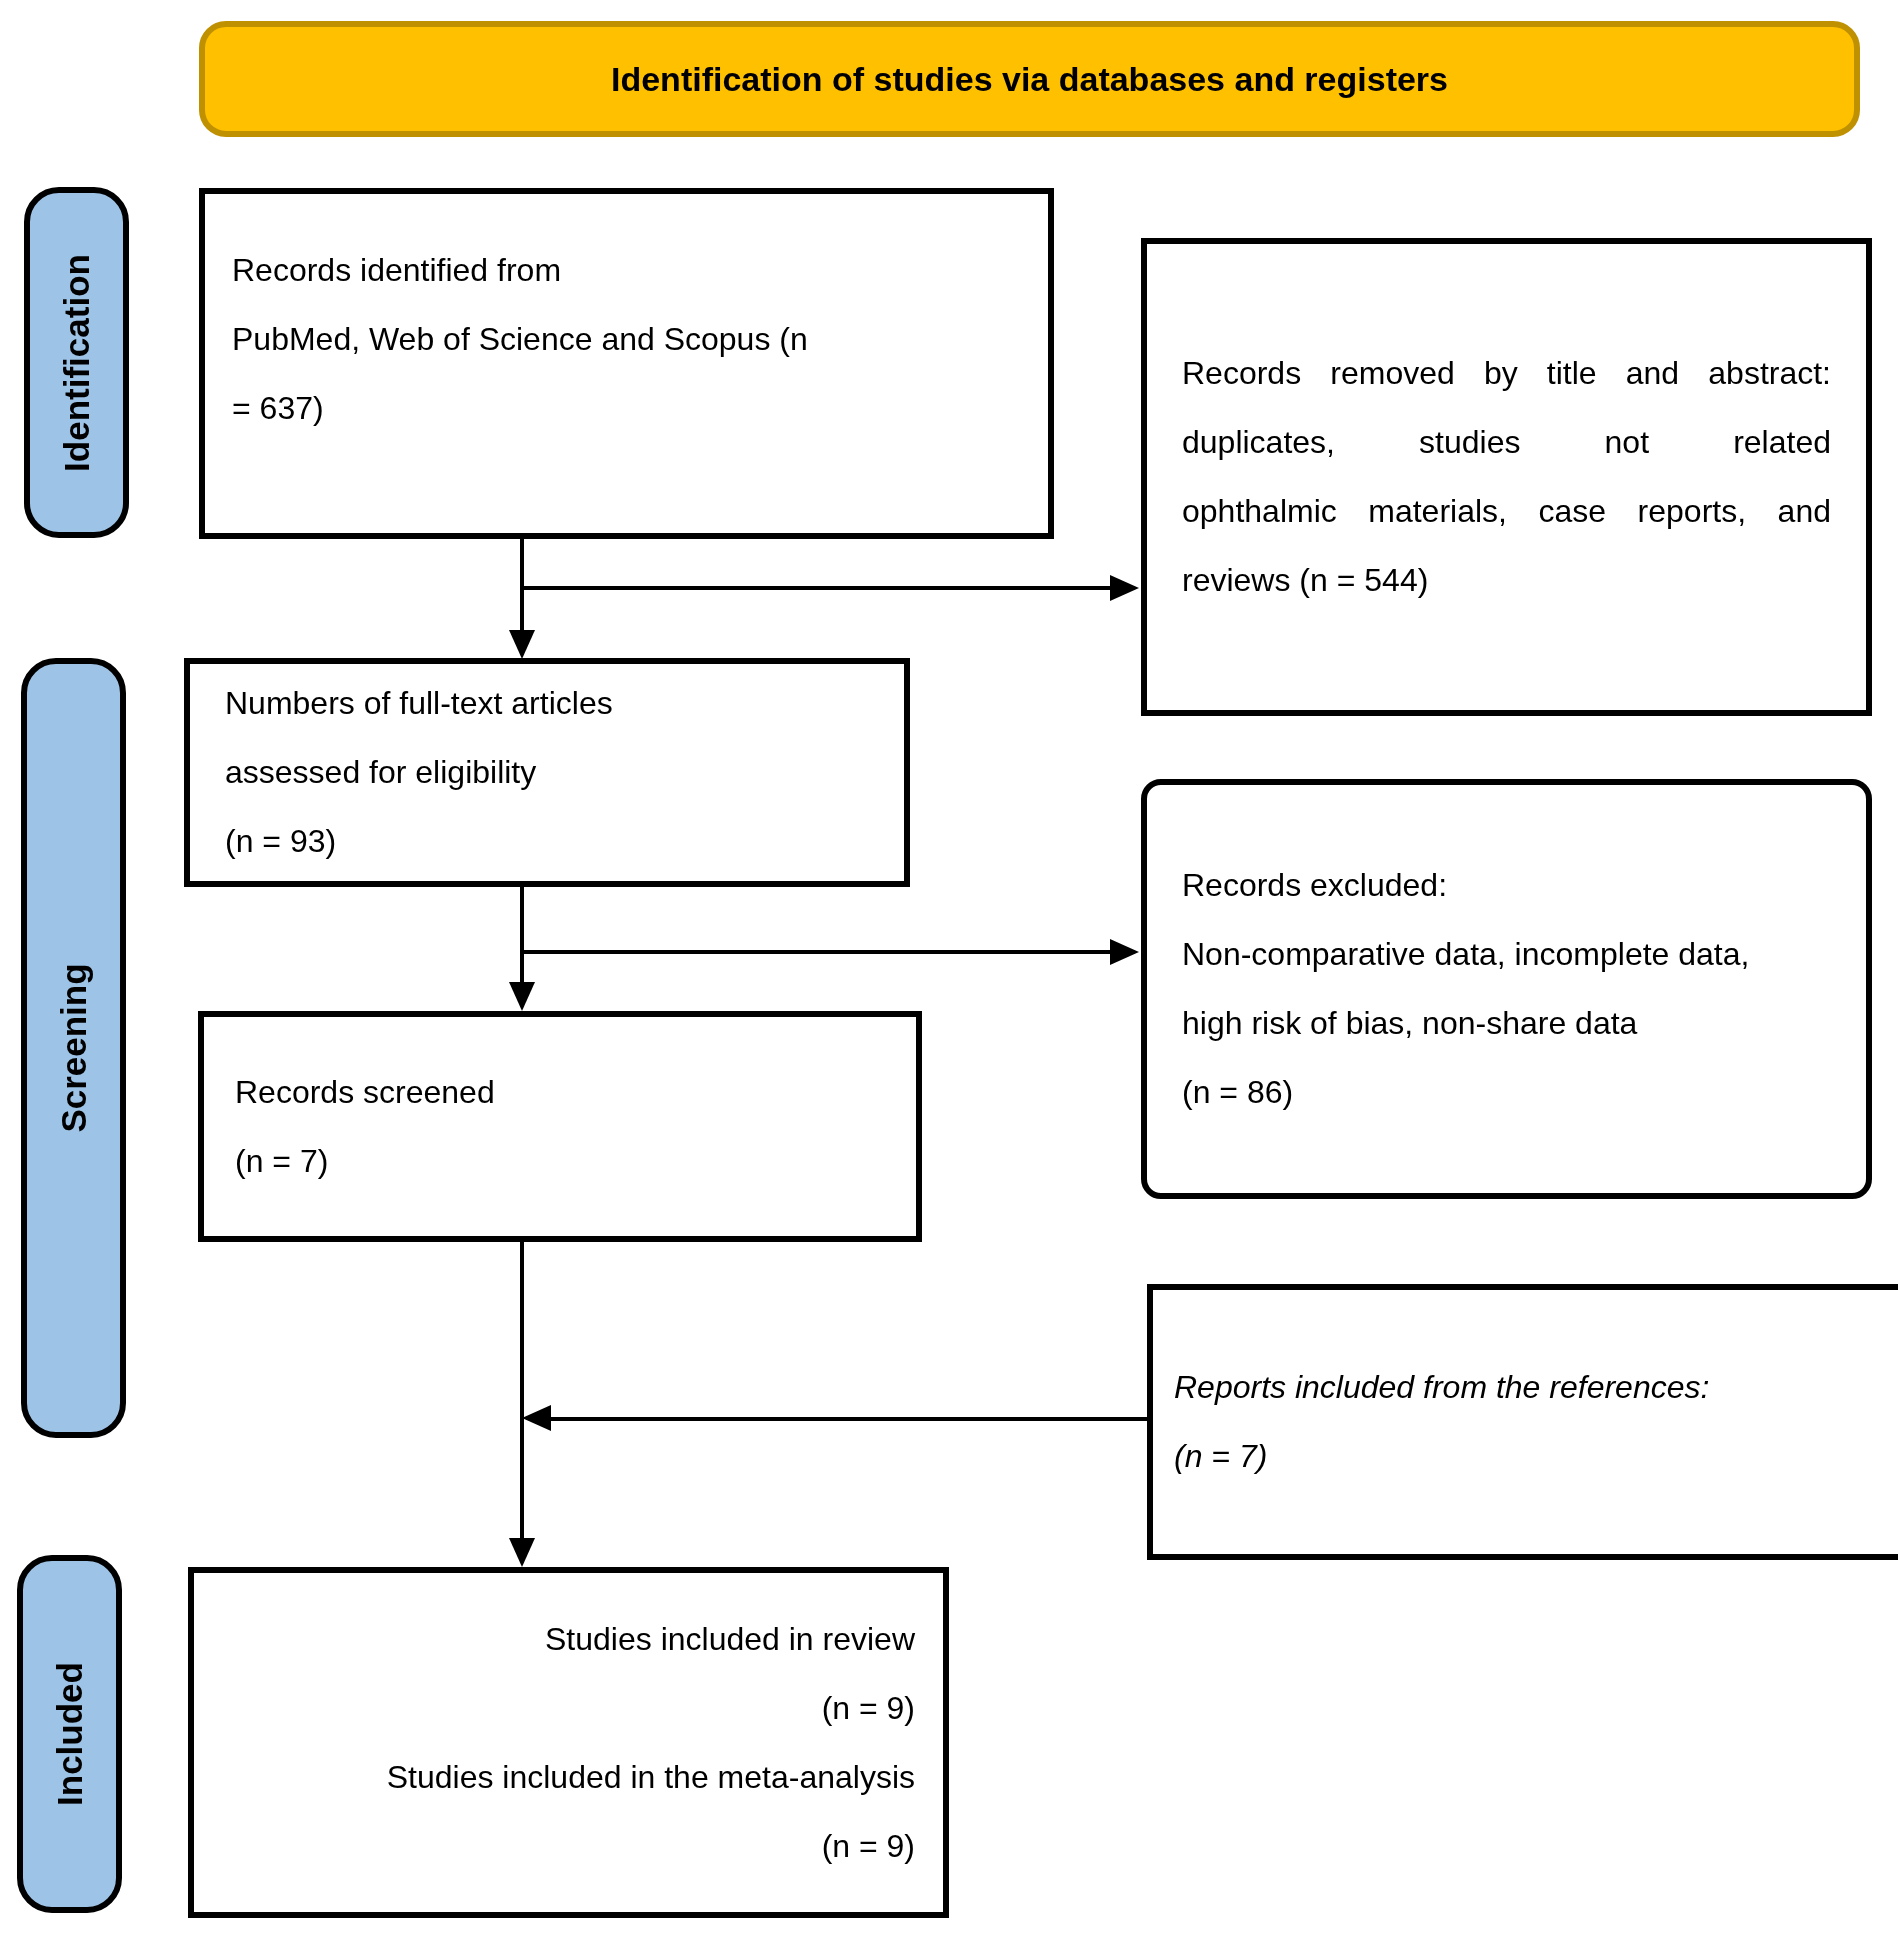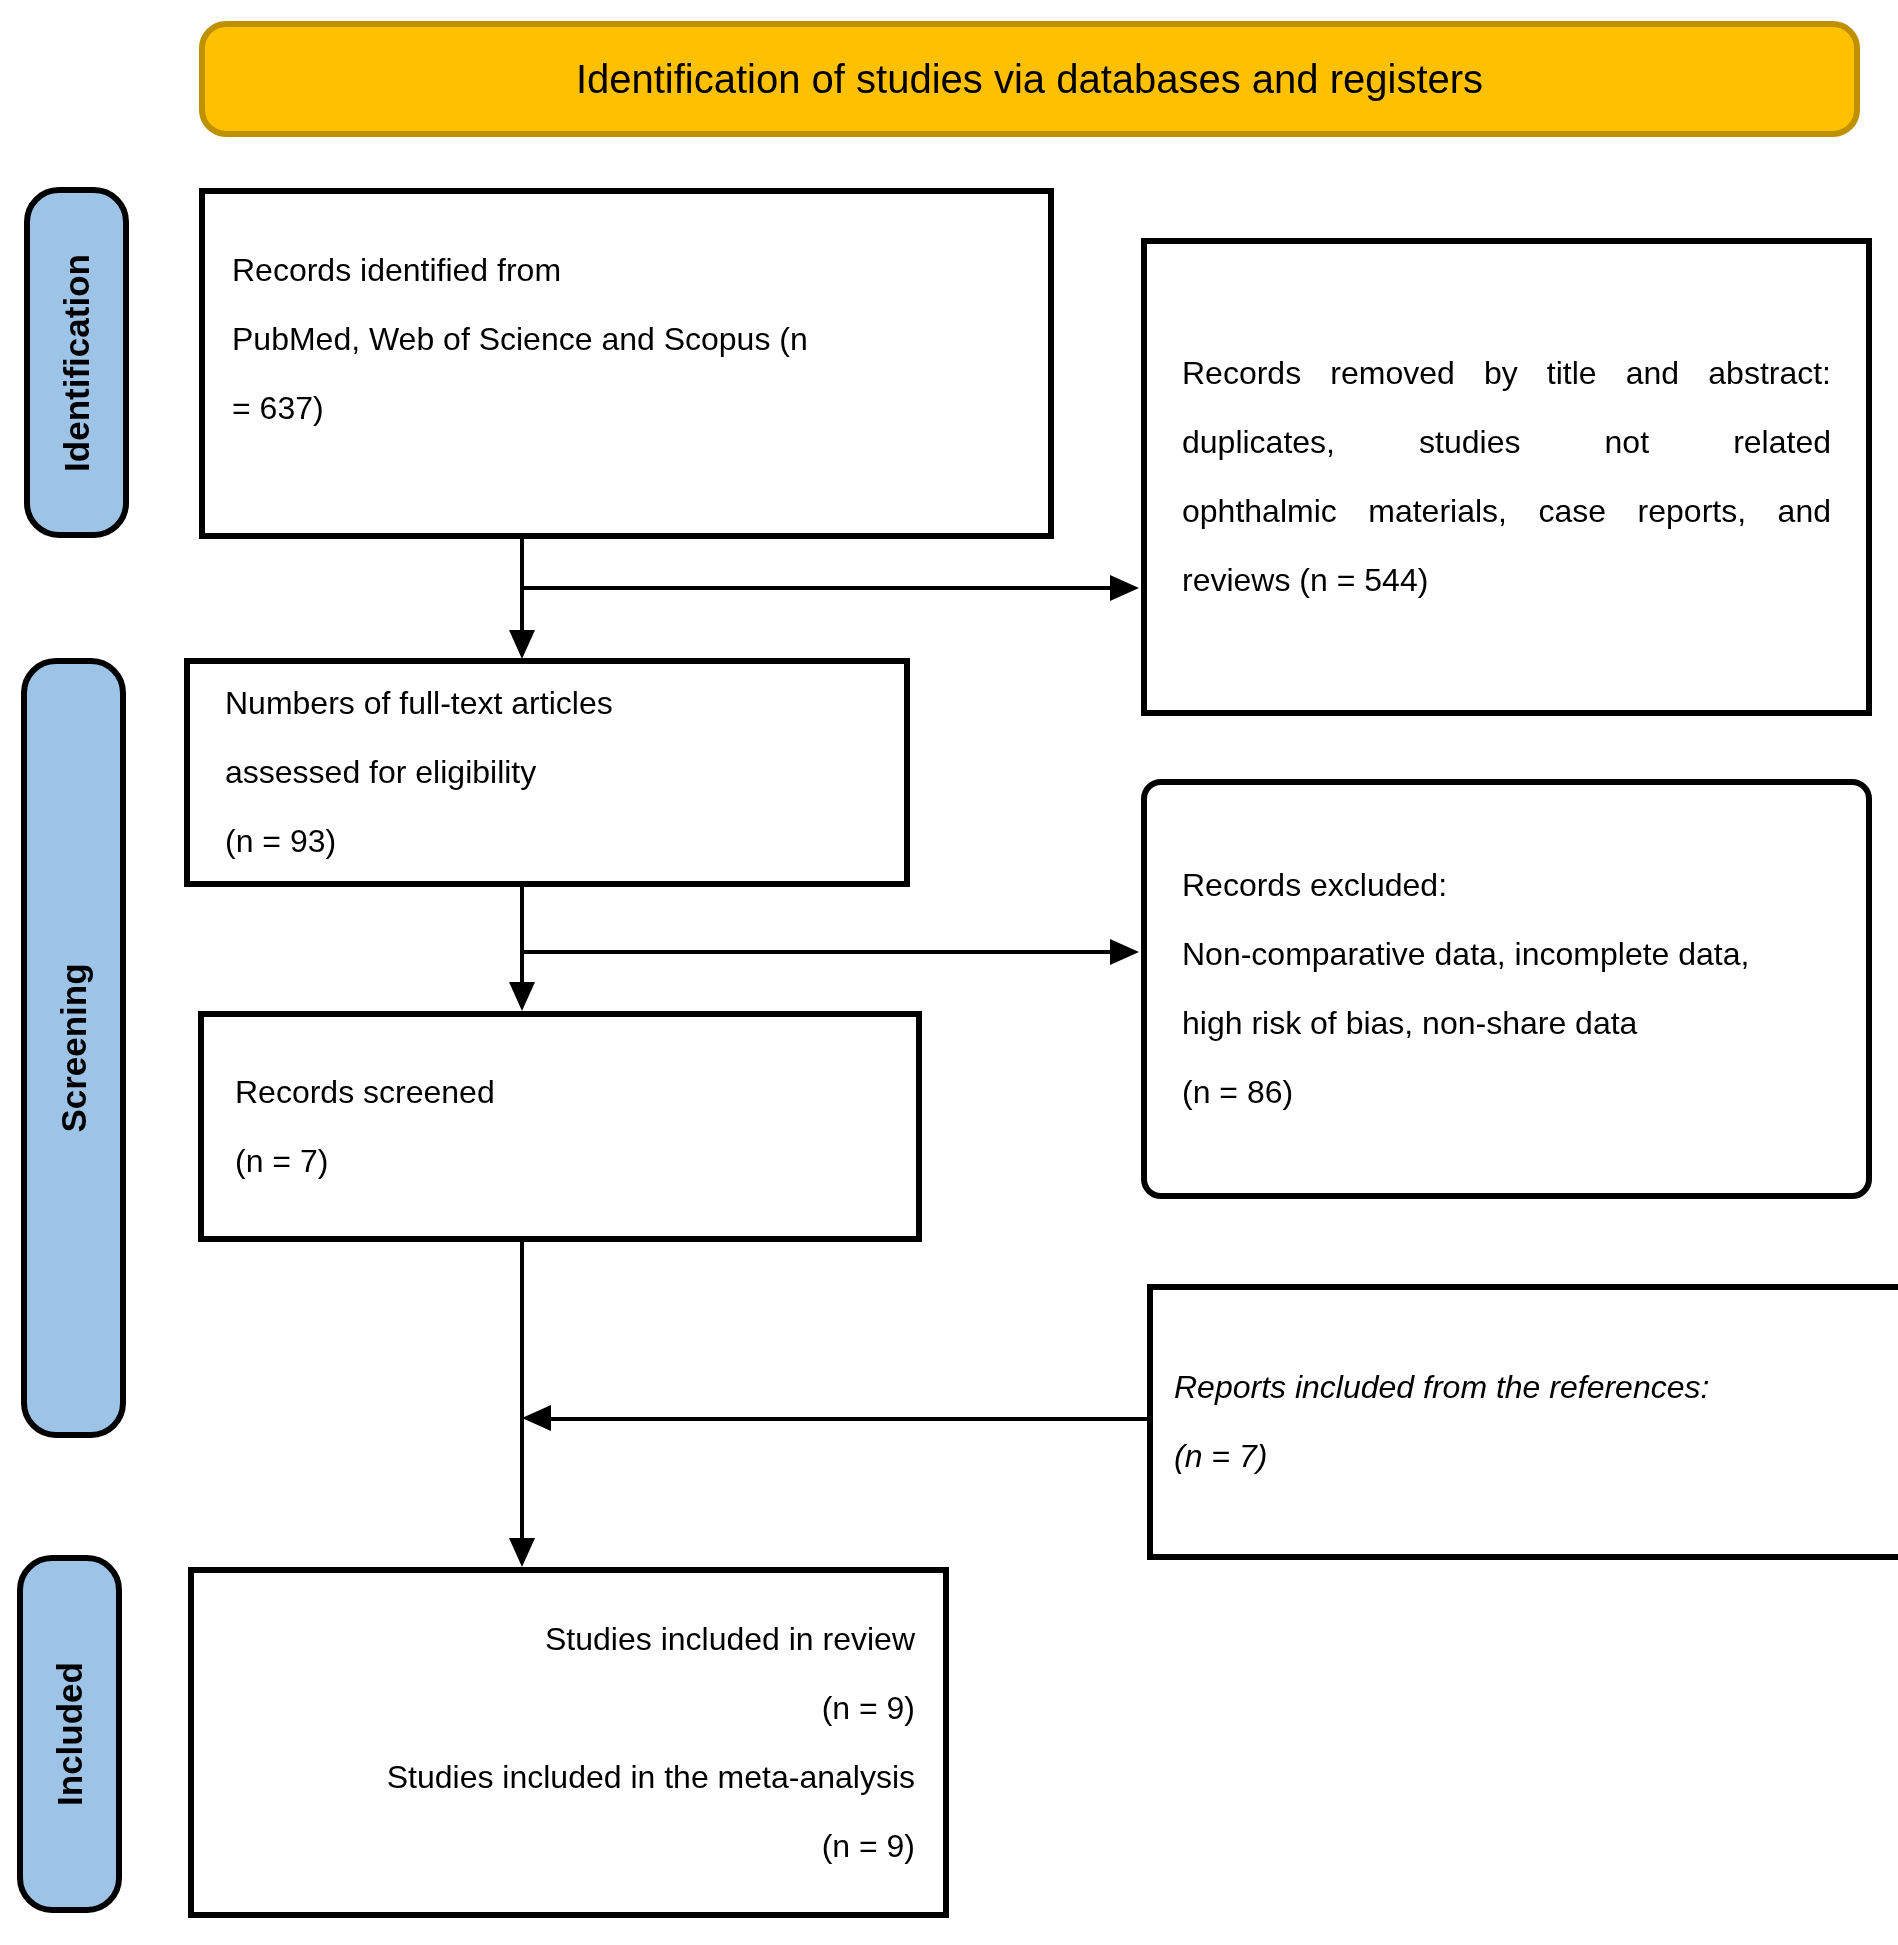--- a/index.html
+++ b/index.html
@@ -8,21 +8,21 @@
     position:relative; width:1898px; height:1946px; background:#ffffff;
     font-family:"Liberation Sans", sans-serif; color:#000; overflow:hidden;
   }
 
   
   .banner {
     position:absolute; left:199px; top:21px; width:1661px; height:116px;
     background:#FFC000; border:6px solid #BF9000; border-radius:27px;
     display:flex; align-items:center; justify-content:center;
   }
-  .banner-title { font-size:40px; font-weight:normal;text-align:right; }
+  .banner-title { font-size:34px; font-weight:bold;text-align:right; }
 
   
   .stage {
     position:absolute; background:#9DC3E6; border:6.4px solid #000; border-radius:35px;
     display:flex; align-items:center; justify-content:center;
   }
   .stage-label {
     transform:rotate(-90deg); white-space:nowrap;
     font-size:35px; font-weight:bold;
   }

